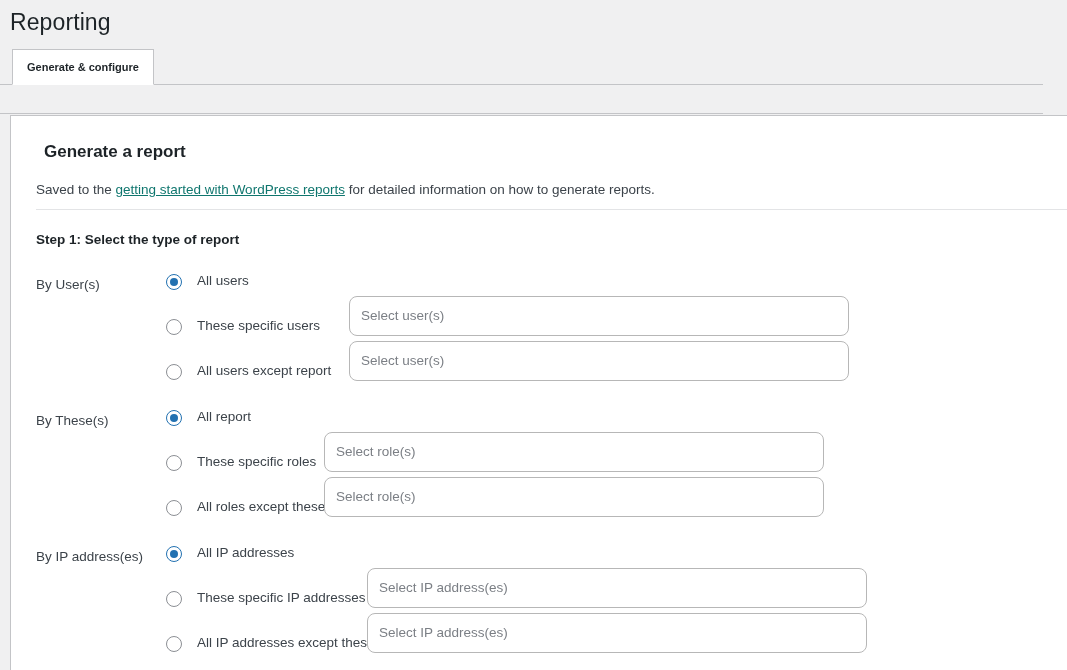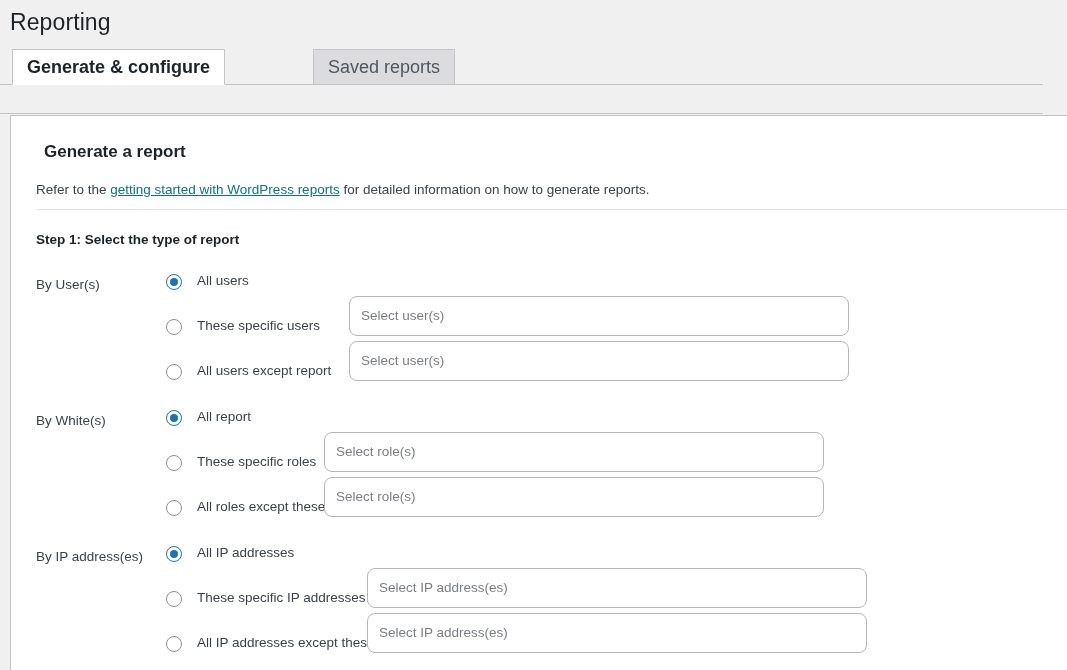--- a/index.html
+++ b/index.html
@@ -48,21 +48,21 @@
   }
   .nav-tab {
     position: absolute;
     top: 0;
     height: 35px;
     box-sizing: border-box;
     display: flex;
     align-items: center;
     justify-content: center;
     padding: 8px 14px;
-    font-size: 18px;
+    font-size: 11px;
     line-height: 1;
     background: #dcdcde;
     border: 1px solid #c3c4c7;
     border-bottom: none;
     color: #50575e;
     white-space: nowrap;
     cursor: pointer;
     font-weight: 400;
   }
   .nav-tab.active {
@@ -220,33 +220,30 @@
 <body>
 
 <div class="page-header">
   <div class="page-title">Reporting</div>
 </div>
 
 <div class="nav-tabs">
   <div class="nav-tab active" style="left:12px;">
     <span>Generate &amp; configure</span>
   </div>
-  <div class="nav-tab" style="left:313px;">
-    <span>Saved reports</span>
-  </div>
 </div>
 
 <div class="sub-band"></div>
 
 <div class="content-panel">
 
   <div class="section-title">Generate a report</div>
 
   <div class="intro-text">
-    <span>Refer to the </span><a class="intro-link">getting started with WordPress reports</a><span> for detailed information on how to generate reports.</span>
+    <span>Saved to the </span><a class="intro-link">getting started with WordPress reports</a><span> for detailed information on how to generate reports.</span>
   </div>
 
   <div class="divider"></div>
 
   <div class="step-title">Step 1: Select the type of report</div>
 
   <div class="filter-group">
     <div class="group-label" style="top:162px;">By User(s)</div>
 
     <div class="option-row" style="left:155px; top:158px;">
@@ -265,21 +262,21 @@
     <div class="option-row" style="left:155px; top:248px;">
       <span class="radio"></span>
       <span class="option-label">All users except report</span>
     </div>
     <div class="select-box" style="left:338px; top:225px; width:500px;">
       <span class="select-placeholder">Select user(s)</span>
     </div>
   </div>
 
   <div class="filter-group">
-    <div class="group-label" style="top:298px;">By White(s)</div>
+    <div class="group-label" style="top:298px;">By These(s)</div>
 
     <div class="option-row" style="left:155px; top:294px;">
       <span class="radio checked"></span>
       <span class="option-label">All report</span>
     </div>
 
     <div class="option-row" style="left:155px; top:339px;">
       <span class="radio"></span>
       <span class="option-label">These specific roles</span>
     </div>

